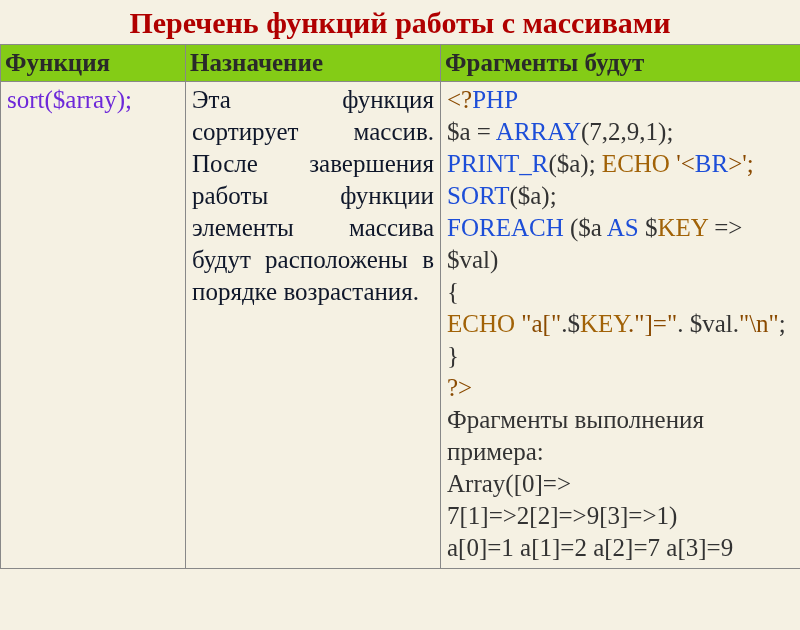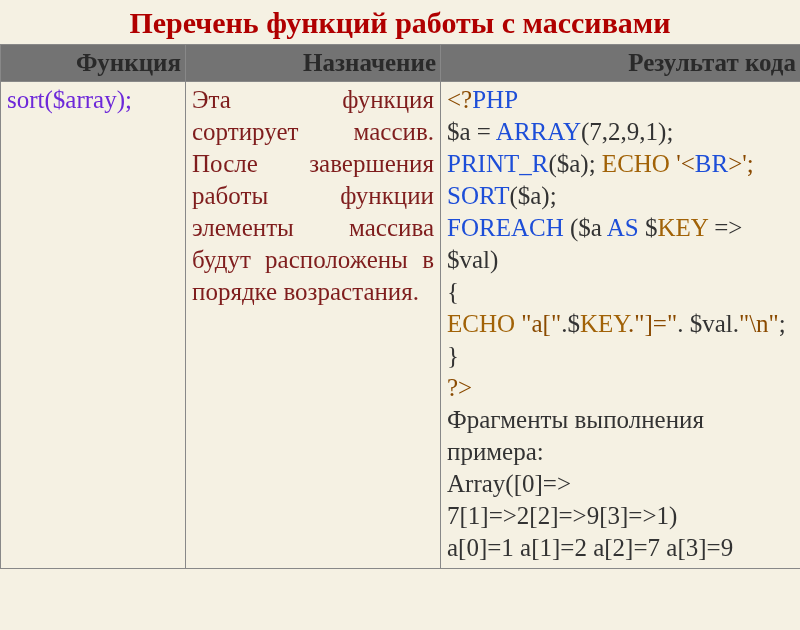--- a/index.html
+++ b/index.html
@@ -32,36 +32,36 @@
   col.c1 { width: 185px; }
   col.c2 { width: 255px; }
   col.c3 { width: 360px; }
   th, td {
     border: 1px solid #888;
     vertical-align: top;
     font-size: 25px;
     line-height: 1.28;
   }
   th {
-    text-align: right;
+    text-align: left;
     font-weight: bold;
     color: #2a2a2a;
     padding: 2px 4px;
-    background: #737373;
+    background: #84cc16;
   }
   td {
     padding: 2px 6px 4px 6px;
     color: #333;
   }
   .func-cell {
     color: #6d28d9;
   }
   .desc-cell {
     text-align: justify;
-    color: #7f1d1d;
+    color: #0f172a;
   }
   .code-cell {
     color: #333;
     word-wrap: break-word;
   }
   .t-brown { color: #8a4a00; }
   .t-blue  { color: #1d4ed8; }
   .t-red   { color: #a16207; text-align: center; }
   .t-black { color: #333; }
 </style>
@@ -73,21 +73,21 @@
   <table>
     <colgroup>
       <col class="c1">
         <col class="c2">
         <col class="c3">
     </colgroup>
     <thead>
       <tr>
         <th>Функция</th>
         <th>Назначение</th>
-        <th>Результат кода</th>
+        <th>Фрагменты будут</th>
       </tr>
     </thead>
     <tbody>
       <tr>
         <td class="func-cell">sort($array);</td>
         <td class="desc-cell">Эта функция сортирует массив. После завершения работы функции элементы массива будут расположены в порядке возрастания.</td>
         <td class="code-cell">
 <span class="t-brown">&lt;?</span><span class="t-blue">PHP</span><br>
 <span class="t-black">$a = </span><span class="t-blue">ARRAY</span><span class="t-black">(7,2,9,1);</span><br>
 <span class="t-blue">PRINT_R</span><span class="t-black">($a); </span><span class="t-red">ECHO</span><span class="t-brown"> '&lt;</span><span class="t-blue">BR</span><span class="t-brown">&gt;';</span><br>

